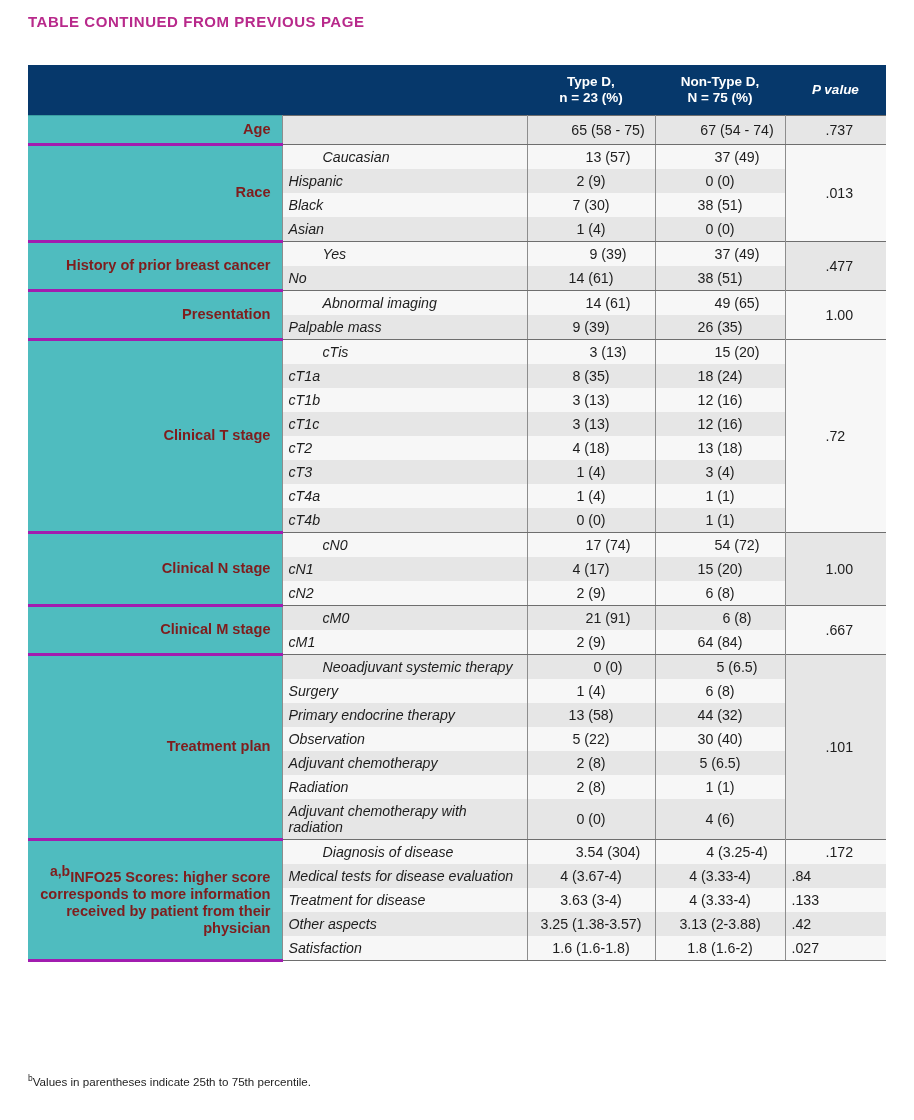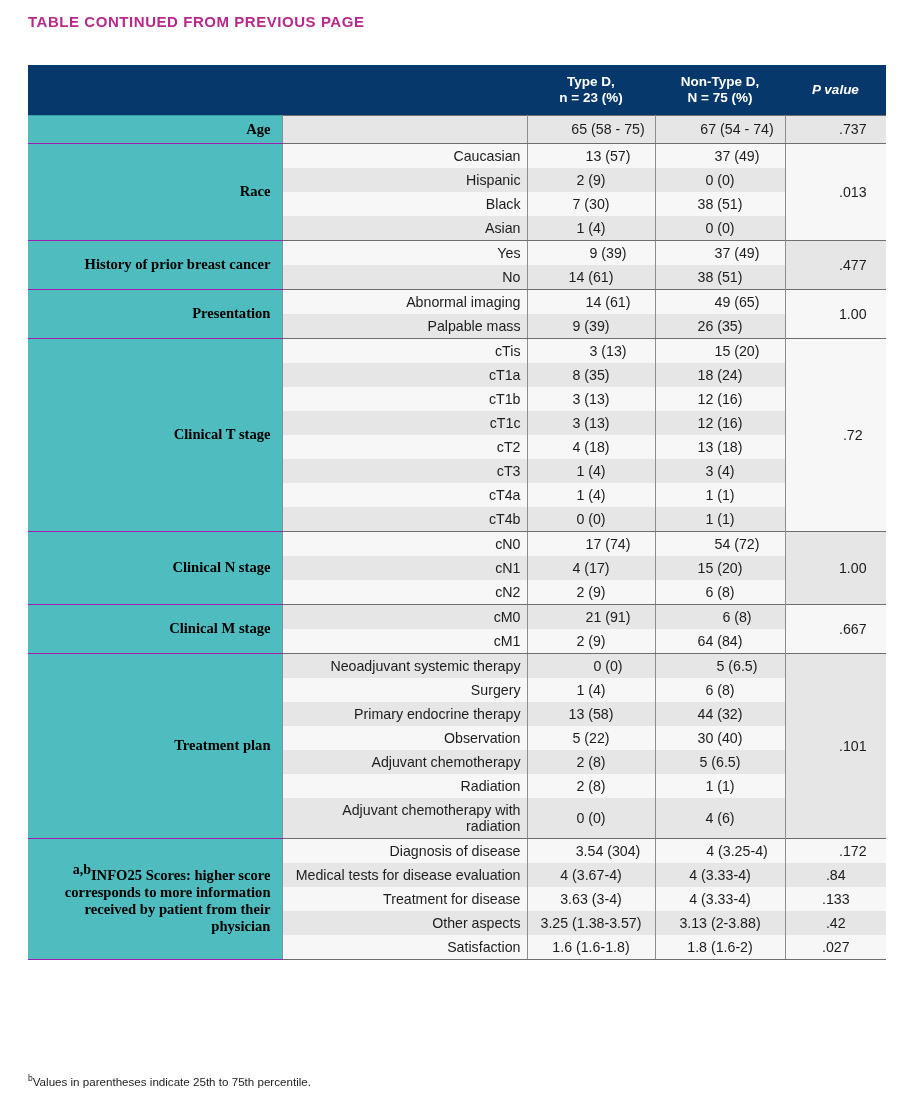--- a/index.html
+++ b/index.html
@@ -48,30 +48,30 @@
   .thead th.pval i{font-style:italic;}
 
   td{
     font-size:14.2px; color:#1d1d1d;
     padding:4px 6px; vertical-align:middle;
     border-left:1px solid #8d8d8d;
     border-right:1px solid #8d8d8d;
     font-family:"Liberation Sans", sans-serif;
   }
   td.lbl{
-    background:#4fbcbf; color:#000000;
+    background:#4fbcbf; color:#7f1d1d;
     font-weight:bold; font-size:14.6px; line-height:1.16;
     text-align:right; padding:5px 11px 5px 8px;
     border-left:none; border-right:1px solid #8d8d8d;
-    border-top:1px solid #3a9ea1; border-bottom:1px solid #a21caf;font-family:Liberation Serif, serif;
+    border-top:1px solid #3a9ea1; border-bottom:3px solid #a21caf;
   }
   td.lbl sup{font-size:14px; vertical-align:super;}
-  td.sub{text-align:right;}
+  td.sub{text-align:left;font-style:italic;}
   td.num{text-align:center;}
-  td.pv{text-align:center; border-right:none;margin-top:48px;}
+  td.pv{border-right:none;margin-top:48px;}
 
   .light{background:#f7f7f7;}
   .dark{background:#e6e6e6;}
 
   tr.grp-top > td:not(.lbl){border-top:1px solid #6e6e6e;padding-left:40px;}
   tr.last > td:not(.lbl){border-bottom:1px solid #6e6e6e;}
 
   .notes{
     position:absolute; left:28px; top:1072px;
     font-size:11.6px; color:#1d1d1d; line-height:1.55;

